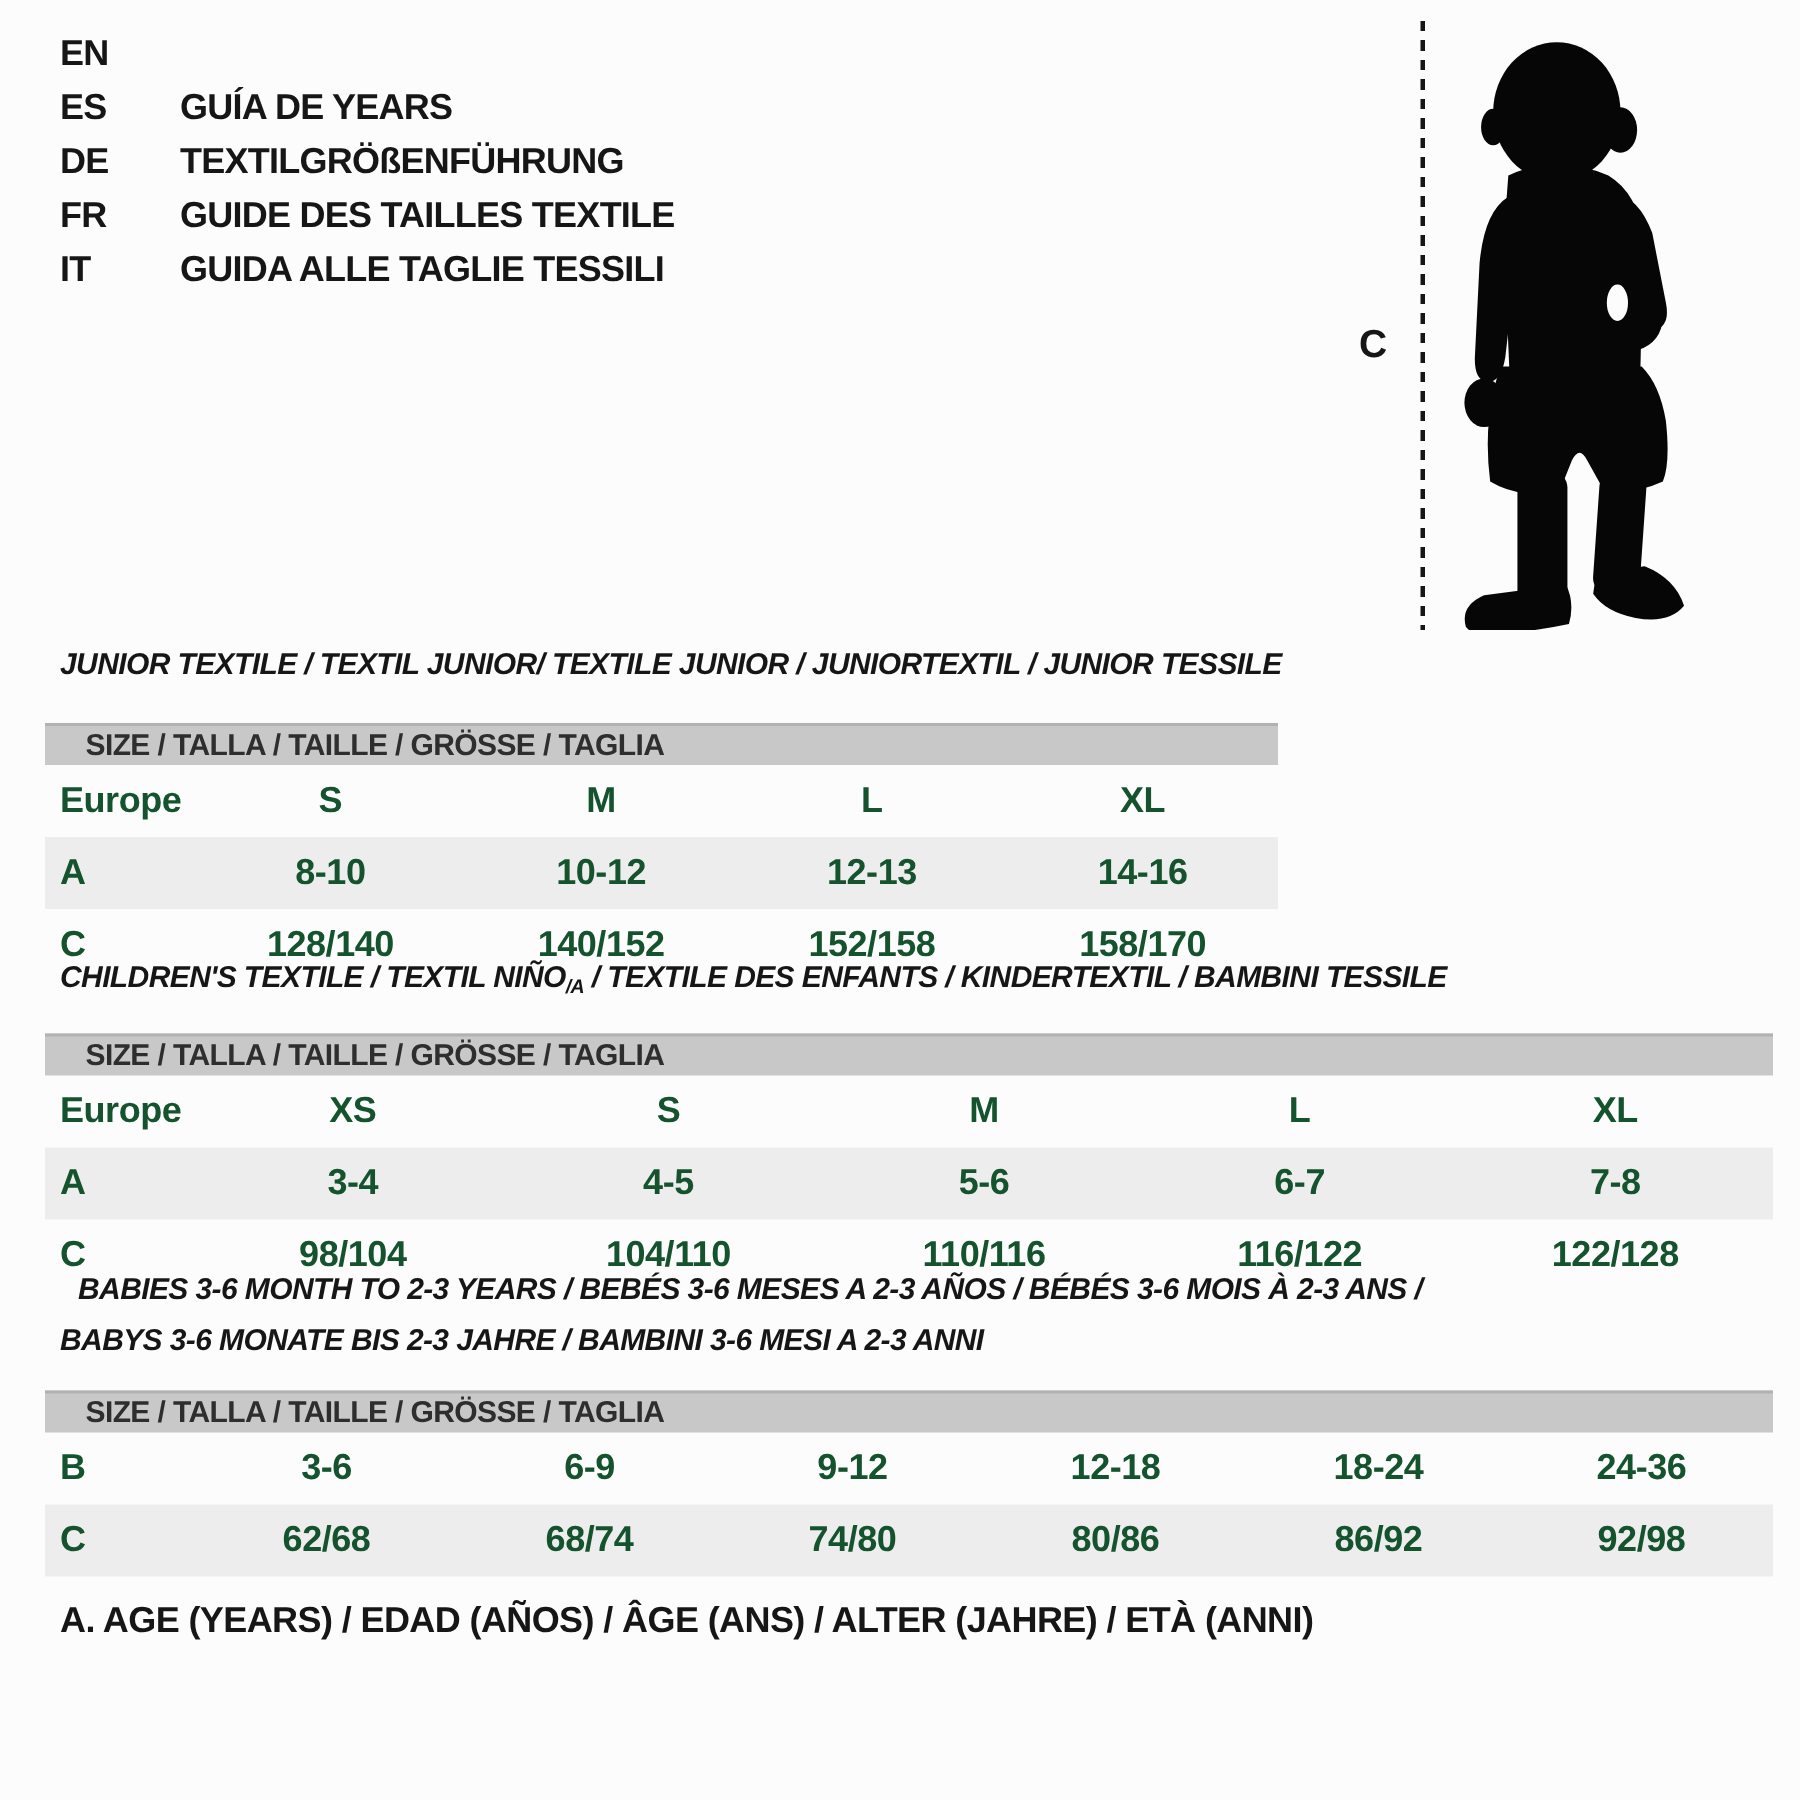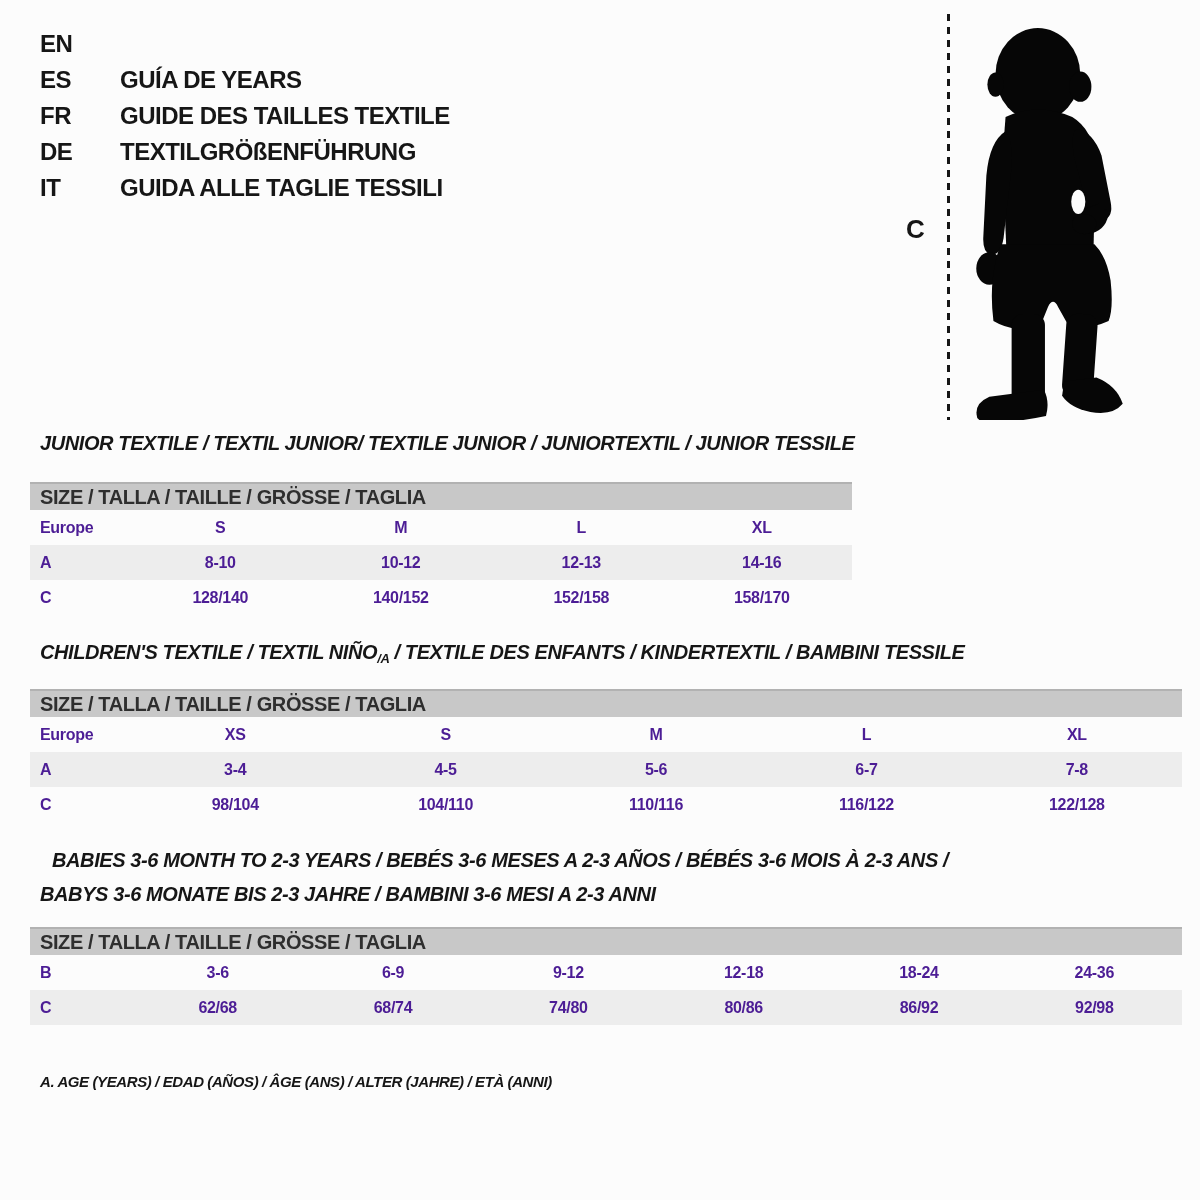--- a/index.html
+++ b/index.html
@@ -7,21 +7,21 @@
     width:1200px;height:1200px;position:relative;
     background:#fcfcfc;
     font-family:"Liberation Sans", sans-serif;
     color:#161616;
     overflow:hidden;
   }
   .abs{position:absolute;}
 
   
   .lang-block{left:40px;top:22px;}
-  .lang-row{display:flex;height:36px;align-items:flex-end;}
+  .lang-row{display:flex;height:36px;align-items:flex-start;}
   .lang-code{width:80px;font-size:24px;font-weight:700;letter-spacing:-0.5px;}
   .lang-title{font-size:24px;font-weight:700;letter-spacing:-0.5px;}
 
   
   .measure-line{
     left:947px;top:14px;width:3px;height:406px;
     background:repeating-linear-gradient(to bottom,#161616 0 7px,transparent 7px 13px);
   }
   .measure-label{left:906px;top:214px;font-size:26px;font-weight:700;}
   .silhouette{left:958px;top:16px;}
@@ -31,52 +31,52 @@
     font-size:20px;font-weight:700;letter-spacing:-0.4px;color:#161616;
     white-space:nowrap;
     font-style:italic;
   }
   .sec-title .sub{font-size:13px;vertical-align:-4px;}
 
   
   .stable{left:30px;}
   .size-bar{
     height:28px;background:#c8c8c8;border-top:2px solid #b2b2b2;
-    display:flex;align-items:center;padding-left:10px;box-sizing:border-box;
+    display:flex;align-items:center;padding-left:27px;box-sizing:border-box;
     font-size:20px;font-weight:700;letter-spacing:-0.4px;color:#2e2e2e;
   }
-  .trow{display:flex;height:35px;align-items:center;font-size:16px;font-weight:700;
-        letter-spacing:-0.3px;color:#4c1d95;}
+  .trow{display:flex;height:48px;align-items:center;font-size:24px;font-weight:700;
+        letter-spacing:-0.3px;color:#14532d;}
   .trow.alt{background:#ededed;}
   .tlabel{width:100px;padding-left:10px;box-sizing:border-box;}
   .tcell{flex:1;text-align:center;}
 
   
   .legend{left:40px;top:1062px;}
   .legend-line{height:38px;display:flex;align-items:center;
-    font-size:15px;font-weight:700;letter-spacing:-0.4px;color:#161616;white-space:nowrap;font-style:italic;}
+    font-size:24px;font-weight:700;letter-spacing:-0.4px;color:#161616;white-space:nowrap;}
 </style>
 </head>
 <body>
 
 <div class="abs lang-block">
   <div class="lang-row">
     <span class="lang-code">EN</span>
   </div>
   <div class="lang-row">
     <span class="lang-code">ES</span>
     <span class="lang-title">GUÍA DE YEARS</span>
   </div>
   <div class="lang-row">
+    <span class="lang-code">DE</span>
+    <span class="lang-title">TEXTILGRÖßENFÜHRUNG</span>
+  </div>
+  <div class="lang-row">
     <span class="lang-code">FR</span>
     <span class="lang-title">GUIDE DES TAILLES TEXTILE</span>
-  </div>
-  <div class="lang-row">
-    <span class="lang-code">DE</span>
-    <span class="lang-title">TEXTILGRÖßENFÜHRUNG</span>
   </div>
   <div class="lang-row">
     <span class="lang-code">IT</span>
     <span class="lang-title">GUIDA ALLE TAGLIE TESSILI</span>
   </div>
 </div>
 
 <div class="abs measure-line"></div>
 <div class="abs measure-label">C</div>
 <svg class="abs silhouette" width="184" height="404" viewBox="0 0 180 400" xmlns="http://www.w3.org/2000/svg">

